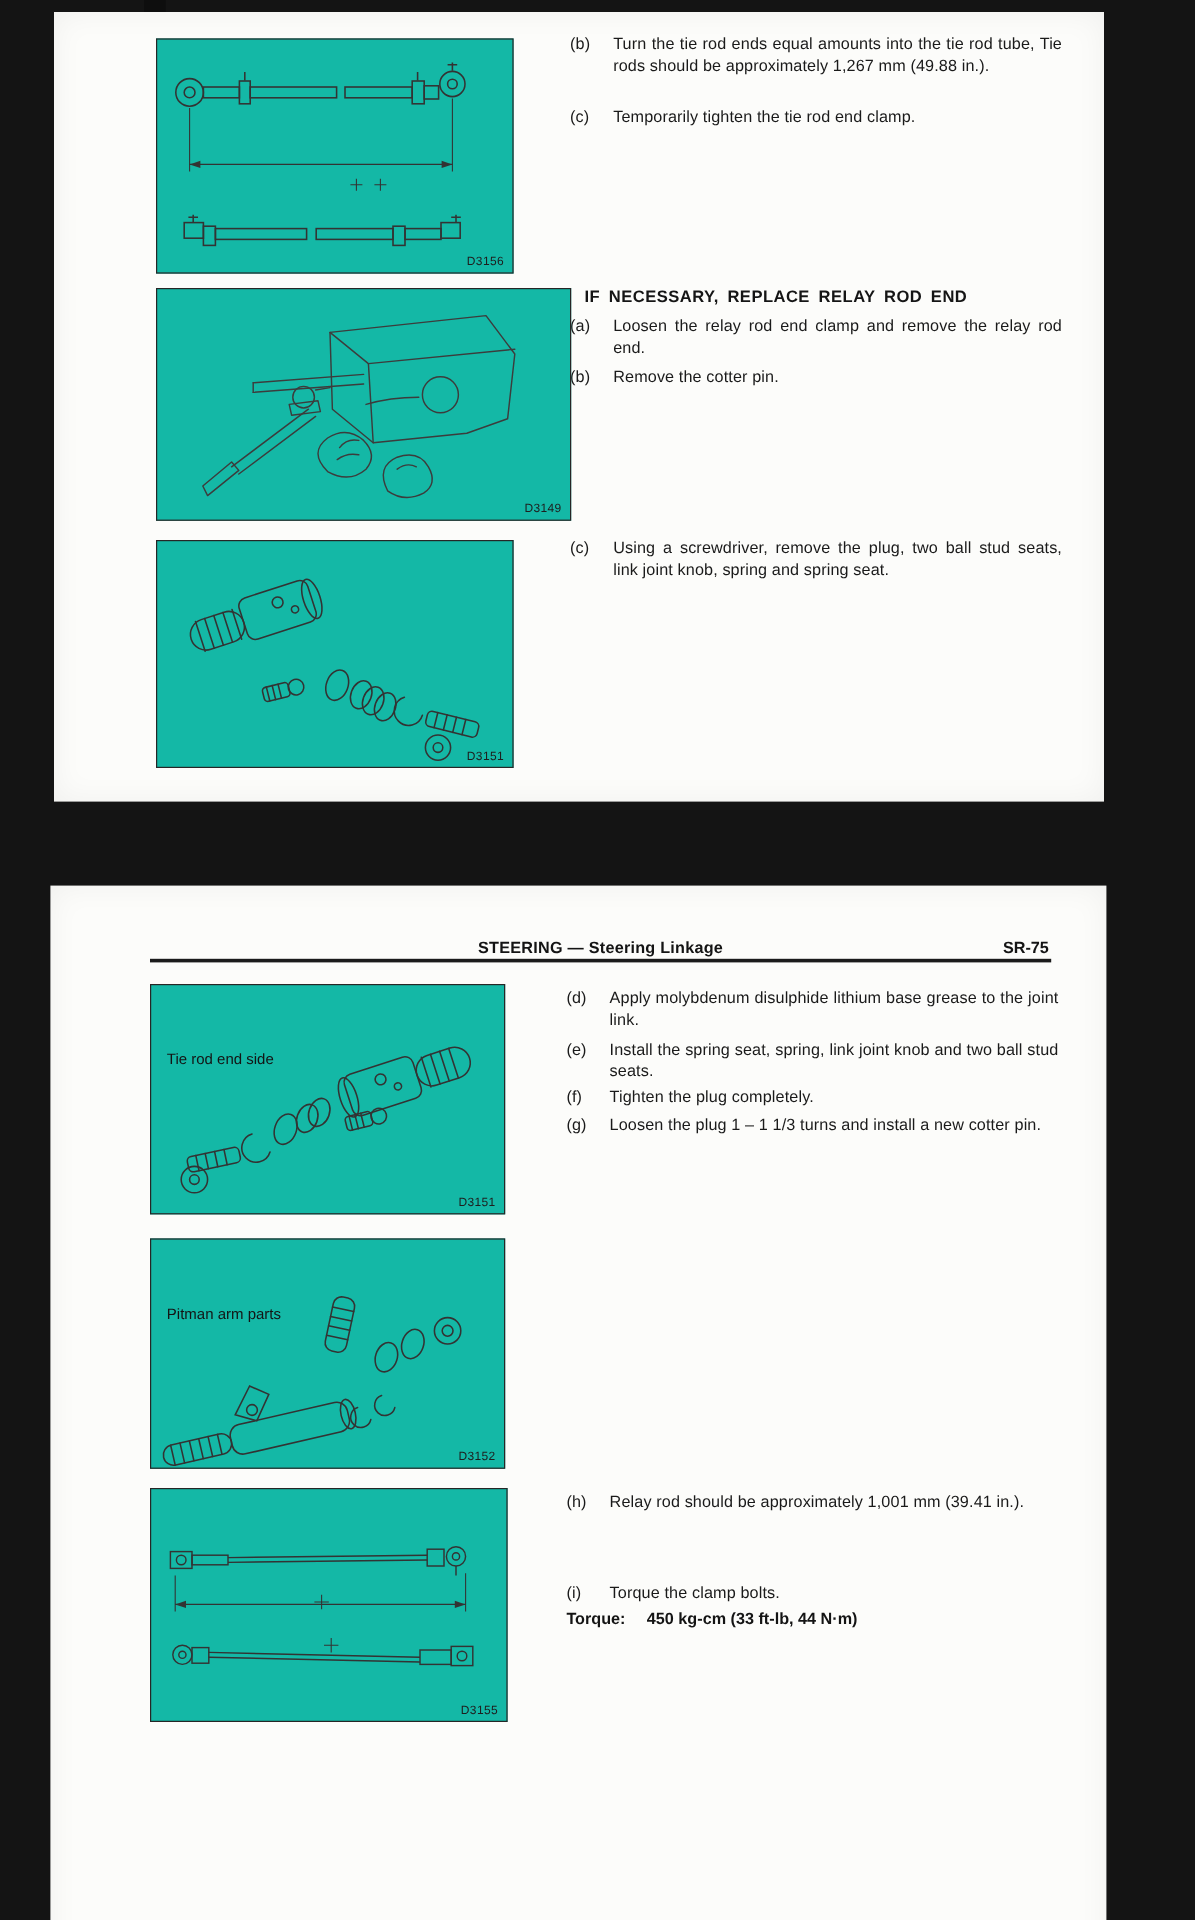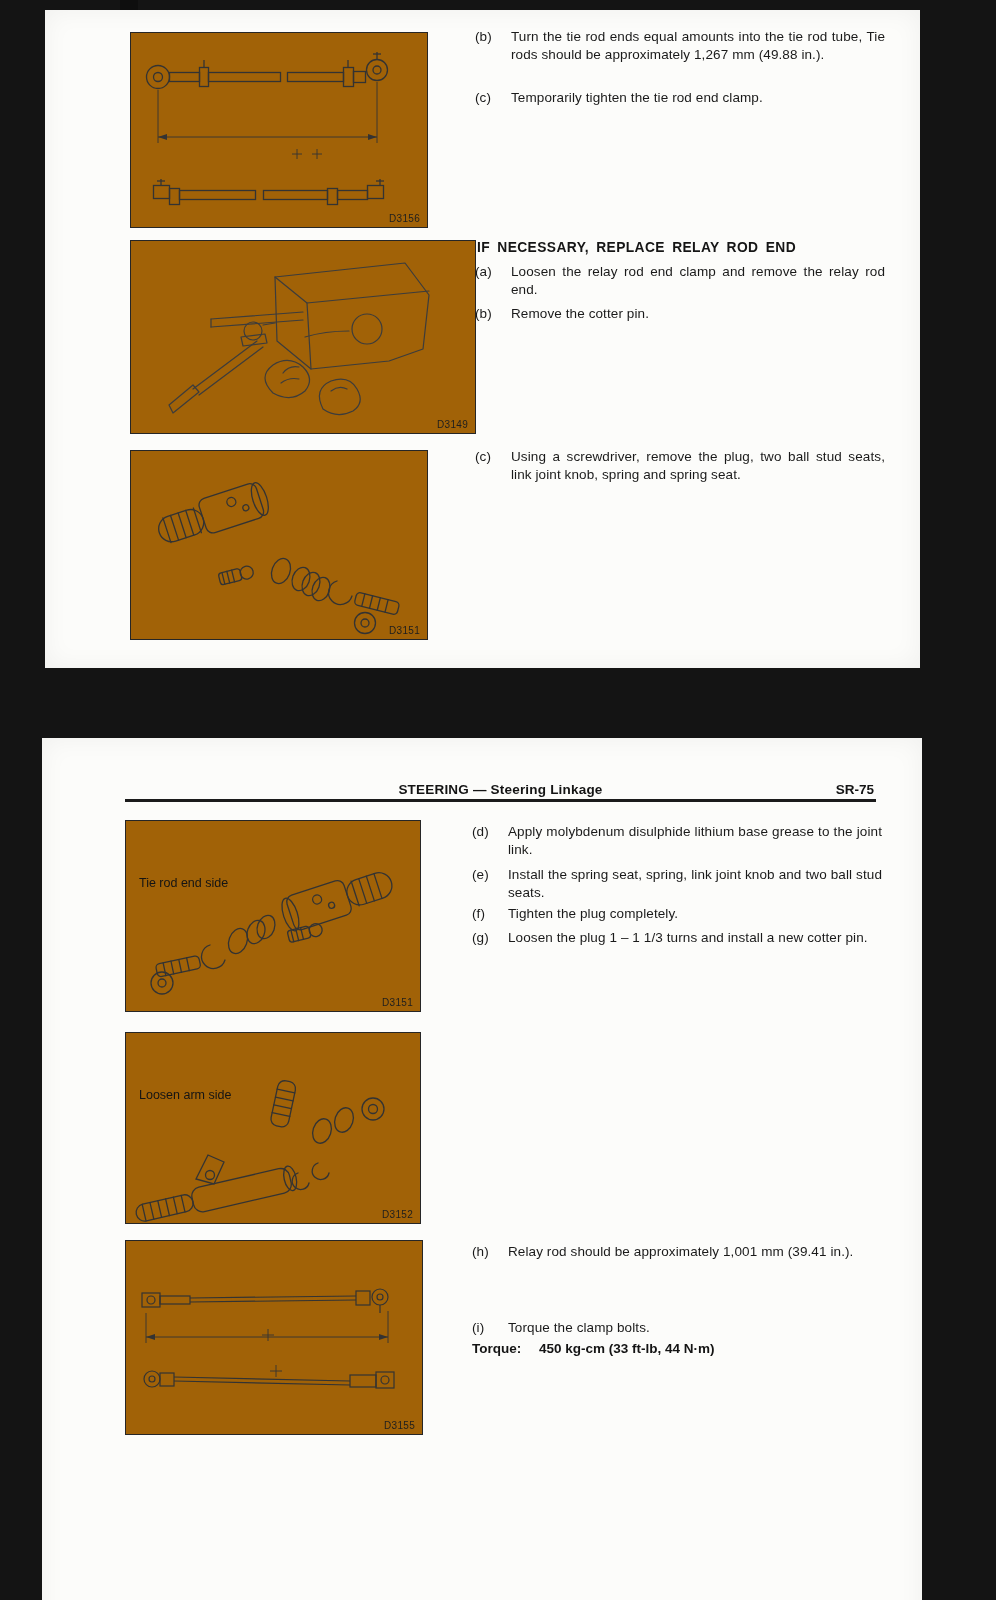--- a/index.html
+++ b/index.html
@@ -6,33 +6,33 @@
   body{
     width:996px;height:1600px;position:relative;overflow:hidden;
     background:#141414;
     font-family:"Liberation Sans","DejaVu Sans",sans-serif;
   }
   .page{position:absolute;background:#fcfcfa;box-shadow:inset 0 0 26px rgba(0,0,0,0.05);}
   #page-top{left:45px;top:10px;width:875px;height:658px;}
   #page-bottom{left:42px;top:738px;width:880px;height:1072px;}
   .remnant{position:absolute;left:120px;top:0;width:18px;height:16px;background:#0e0e0e;}
 
-  .figure{position:absolute;border:1.5px solid #262626;background:#a16207;}
+  .figure{position:absolute;border:1.5px solid #262626;background:#14b8a6;}
   .figure svg{position:absolute;left:0;top:0;width:100%;height:100%;}
   .fig-code{position:absolute;right:7px;bottom:3px;font-size:10px;letter-spacing:0.3px;color:#1e1e1e;}
   .fig-label{position:absolute;left:13px;top:9px;font-size:12.5px;color:#141414;margin-top:46px;}
 
   .item{position:absolute;left:430px;width:410px;font-size:13.5px;line-height:17.6px;color:#1a1a1a;letter-spacing:0.1px;}
   .item .lbl{position:absolute;left:0;top:0;}
   .item .txt{margin-left:36px;text-align:justify;}
   .item .txt.single{text-align:left;}
 
   .section-head{position:absolute;left:398px;top:230px;font-size:13.8px;font-weight:bold;color:#151515;}
   .section-head .num{position:absolute;left:0;top:0;}
-  .section-head .ttl{margin-left:34px;letter-spacing:0.4px;word-spacing:3px;white-space:nowrap;text-align:right;}
+  .section-head .ttl{margin-left:44px;letter-spacing:0.4px;word-spacing:3px;white-space:nowrap;text-align:right;}
 
   .hdr-title{position:absolute;left:83px;top:44px;width:751px;text-align:center;font-size:13.5px;font-weight:bold;color:#141414;letter-spacing:0.2px;}
   .hdr-page{position:absolute;right:48px;top:44px;font-size:13.5px;font-weight:bold;color:#141414;}
   .hdr-rule{position:absolute;left:83px;top:61px;width:751px;height:3px;background:#1b1b1b;}
 
   .torque{position:absolute;left:430px;font-size:13.5px;font-weight:bold;color:#141414;}
   .torque .t-lbl{margin-right:14px;}
 </style>
 </head>
 <body>
@@ -244,21 +244,21 @@
         <g transform="rotate(12 158 72)">
           <rect x="148" y="48" width="18" height="46" rx="7"></rect>
           <path d="M148 58 h18 M148 66 h18 M148 74 h18 M148 82 h18"></path>
         </g>
         <ellipse cx="196" cy="98" rx="9" ry="12.5" transform="rotate(18 196 98)"></ellipse>
         <ellipse cx="218" cy="87" rx="9" ry="12.5" transform="rotate(18 218 87)"></ellipse>
         <circle cx="247" cy="76" r="11"></circle>
           <circle cx="247" cy="76" r="4.5"></circle>
       </g>
     </svg>
-    <span class="fig-label">Loosen arm side</span>
+    <span class="fig-label">Pitman arm parts</span>
     <span class="fig-code">D3152</span>
   </div>
 
   <div class="figure" style="left:83px;top:502px;width:296px;height:193px;">
     <svg viewBox="0 0 296 193">
       <g fill="none" stroke="#333" stroke-width="1.2">
         <rect x="16" y="52" width="18" height="14"></rect>
         <circle cx="25" cy="59" r="4"></circle>
         <rect x="34" y="55" width="30" height="8"></rect>
         <line x1="64" y1="57" x2="230" y2="55"></line>

